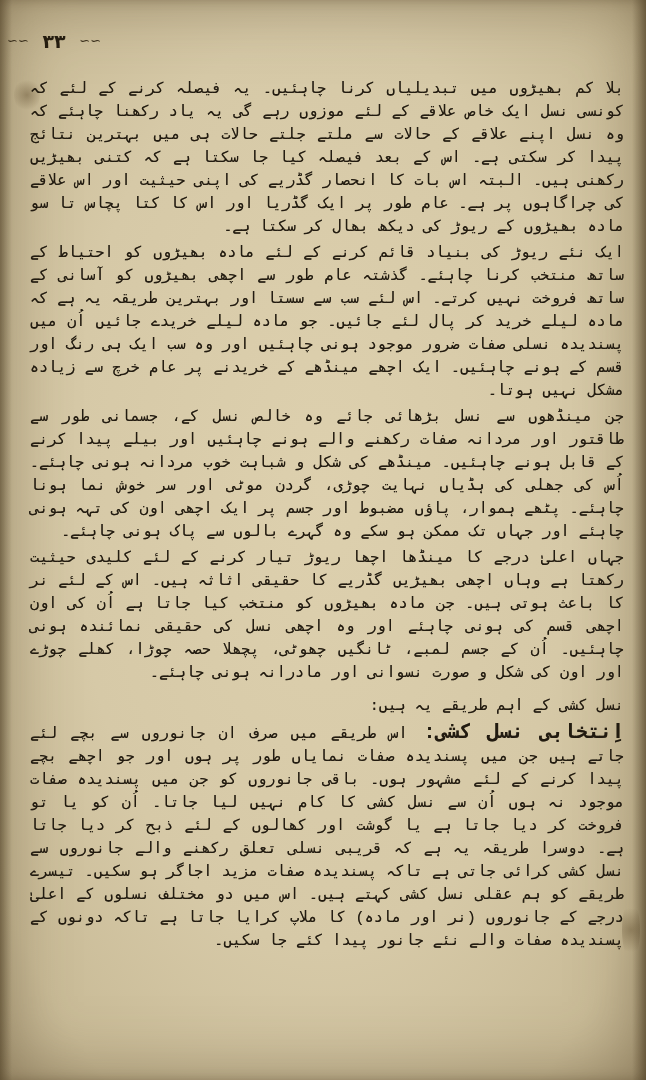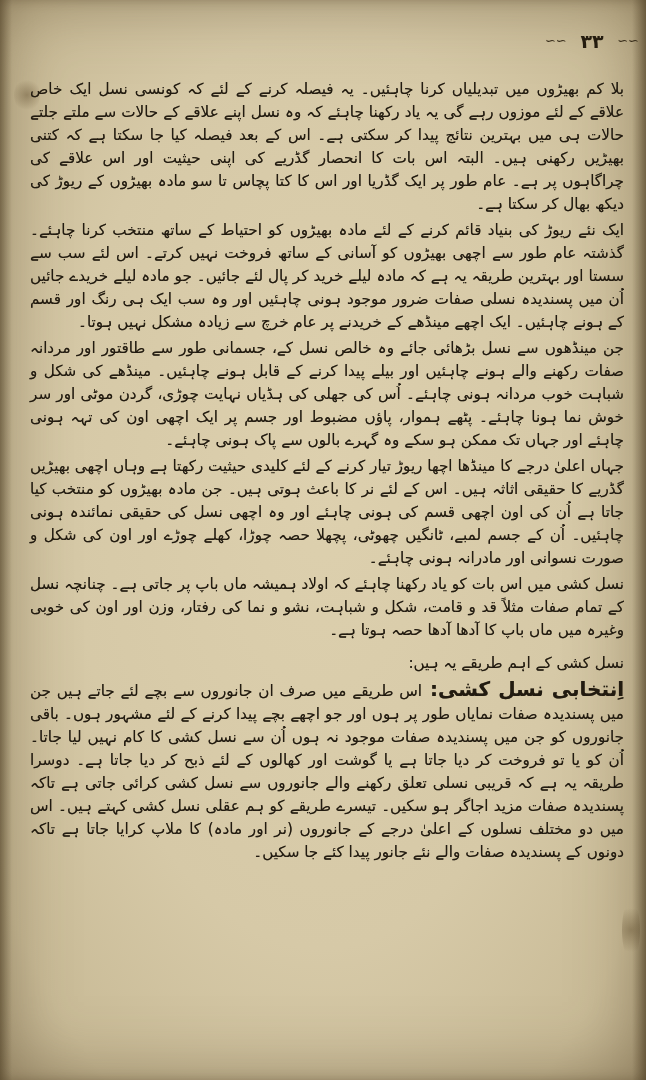--- a/index.html
+++ b/index.html
@@ -30,36 +30,37 @@
   }
   .stain{
     position:absolute;border-radius:50%;
     background:radial-gradient(circle, rgba(70,50,20,.35), rgba(70,50,20,0) 70%);
     pointer-events:none;
   }
   .stain-a{left:14px;top:78px;width:26px;height:34px;}
   .stain-b{right:6px;bottom:120px;width:18px;height:60px;}
   .page-number-row{
     position:absolute;top:30px;left:0;right:0;
-    text-align:right;
+    text-align:left;
     color:#241c0f;
     font-size:19px;font-weight:bold;
     letter-spacing:2px;
   }
   .page-number-row .orn{
     font-size:13px;font-weight:normal;color:#3a2f1c;
     position:relative;top:-3px;margin:0 7px;letter-spacing:-1px;
   }
   .text-block{
     position:absolute;
     top:78px;right:22px;left:30px;
     color:#221b10;
     font-size:15.2px;
     line-height:23px;
     text-align:justify;
+    font-family:Liberation Mono, monospace;
   }
   p.para{
     margin:0 0 3px 0;
     text-shadow:0 0 .4px rgba(34,27,16,.55);
   }
   p.para.gap-before{margin-top:10px;}
   .lead{
     font-weight:bold;
     font-size:20px;
     letter-spacing:.3px;
@@ -78,17 +79,16 @@
     <span class="orn">∼∼</span>
     <span>۳۳</span>
     <span class="orn">∼∼</span>
   </div>
 
   <div class="text-block" id="text-block">
       <p class="para">بلا کم بھیڑوں میں تبدیلیاں کرنا چاہئیں۔ یہ فیصلہ کرنے کے لئے کہ کونسی نسل ایک خاص علاقے کے لئے موزوں رہے گی یہ یاد رکھنا چاہئے کہ وہ نسل اپنے علاقے کے حالات سے ملتے جلتے حالات ہی میں بہترین نتائج پیدا کر سکتی ہے۔ اس کے بعد فیصلہ کیا جا سکتا ہے کہ کتنی بھیڑیں رکھنی ہیں۔ البتہ اس بات کا انحصار گڈریے کی اپنی حیثیت اور اس علاقے کی چراگاہوں پر ہے۔ عام طور پر ایک گڈریا اور اس کا کتا پچاس تا سو مادہ بھیڑوں کے ریوڑ کی دیکھ بھال کر سکتا ہے۔</p>
       <p class="para">ایک نئے ریوڑ کی بنیاد قائم کرنے کے لئے مادہ بھیڑوں کو احتیاط کے ساتھ منتخب کرنا چاہئے۔ گذشتہ عام طور سے اچھی بھیڑوں کو آسانی کے ساتھ فروخت نہیں کرتے۔ اس لئے سب سے سستا اور بہترین طریقہ یہ ہے کہ مادہ لیلے خرید کر پال لئے جائیں۔ جو مادہ لیلے خریدے جائیں اُن میں پسندیدہ نسلی صفات ضرور موجود ہونی چاہئیں اور وہ سب ایک ہی رنگ اور قسم کے ہونے چاہئیں۔ ایک اچھے مینڈھے کے خریدنے پر عام خرچ سے زیادہ مشکل نہیں ہوتا۔</p>
       <p class="para">جن مینڈھوں سے نسل بڑھائی جائے وہ خالص نسل کے، جسمانی طور سے طاقتور اور مردانہ صفات رکھنے والے ہونے چاہئیں اور بیلے پیدا کرنے کے قابل ہونے چاہئیں۔ مینڈھے کی شکل و شباہت خوب مردانہ ہونی چاہئے۔ اُس کی جھلی کی ہڈیاں نہایت چوڑی، گردن موٹی اور سر خوش نما ہونا چاہئے۔ پٹھے ہموار، پاؤں مضبوط اور جسم پر ایک اچھی اون کی تہہ ہونی چاہئے اور جہاں تک ممکن ہو سکے وہ گہرے بالوں سے پاک ہونی چاہئے۔</p>
       <p class="para">جہاں اعلیٰ درجے کا مینڈھا اچھا ریوڑ تیار کرنے کے لئے کلیدی حیثیت رکھتا ہے وہاں اچھی بھیڑیں گڈریے کا حقیقی اثاثہ ہیں۔ اس کے لئے نر کا باعث ہوتی ہیں۔ جن مادہ بھیڑوں کو منتخب کیا جاتا ہے اُن کی اون اچھی قسم کی ہونی چاہئے اور وہ اچھی نسل کی حقیقی نمائندہ ہونی چاہئیں۔ اُن کے جسم لمبے، ٹانگیں چھوٹی، پچھلا حصہ چوڑا، کھلے چوڑے اور اون کی شکل و صورت نسوانی اور مادرانہ ہونی چاہئے۔</p>
-      <p class="para">نسل کشی میں اس بات کو یاد رکھنا چاہئے کہ اولاد ہمیشہ ماں باپ پر جاتی ہے۔ چنانچہ نسل کے تمام صفات مثلاً قد و قامت، شکل و شباہت، نشو و نما کی رفتار، وزن اور اون کی خوبی وغیرہ میں ماں باپ کا آدھا آدھا حصہ ہوتا ہے۔</p>
       <p class="para gap-before">نسل کشی کے اہم طریقے یہ ہیں:</p>
       <p class="para"><span class="lead">اِنتخابی نسل کشی: </span>اس طریقے میں صرف ان جانوروں سے بچے لئے جاتے ہیں جن میں پسندیدہ صفات نمایاں طور پر ہوں اور جو اچھے بچے پیدا کرنے کے لئے مشہور ہوں۔ باقی جانوروں کو جن میں پسندیدہ صفات موجود نہ ہوں اُن سے نسل کشی کا کام نہیں لیا جاتا۔ اُن کو یا تو فروخت کر دیا جاتا ہے یا گوشت اور کھالوں کے لئے ذبح کر دیا جاتا ہے۔ دوسرا طریقہ یہ ہے کہ قریبی نسلی تعلق رکھنے والے جانوروں سے نسل کشی کرائی جاتی ہے تاکہ پسندیدہ صفات مزید اجاگر ہو سکیں۔ تیسرے طریقے کو ہم عقلی نسل کشی کہتے ہیں۔ اس میں دو مختلف نسلوں کے اعلیٰ درجے کے جانوروں (نر اور مادہ) کا ملاپ کرایا جاتا ہے تاکہ دونوں کے پسندیدہ صفات والے نئے جانور پیدا کئے جا سکیں۔</p>
     </div>
 </div>
 
 </body></html>

